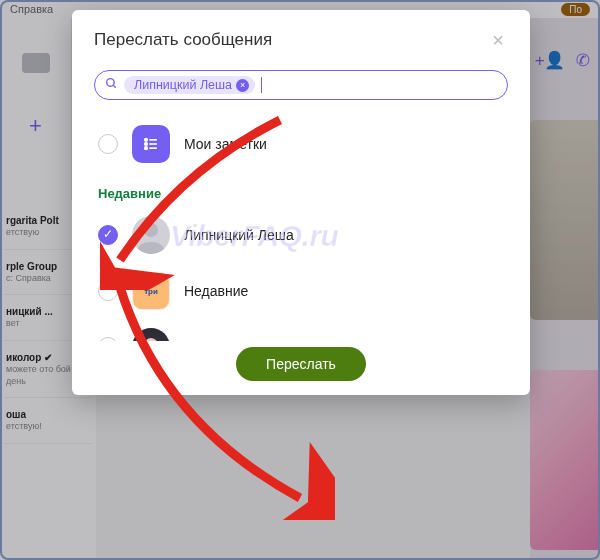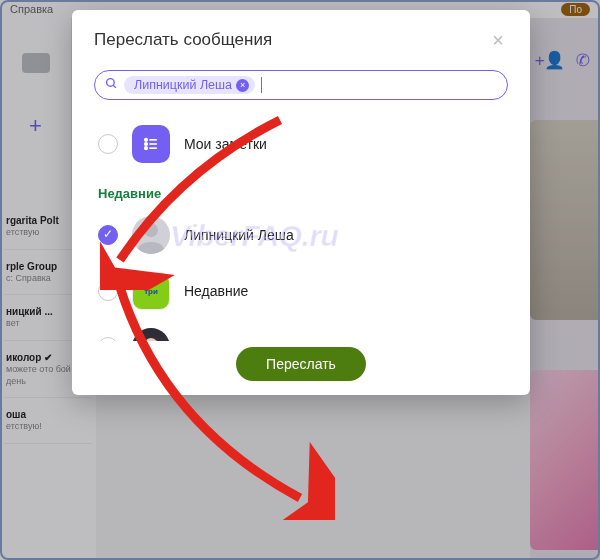--- a/index.html
+++ b/index.html
@@ -239,21 +239,21 @@
     }
     .avatar.notes svg { width: 20px; height: 20px; }
     .avatar.round {
       border-radius: 50%;
       background: #d0d0d6;
       overflow: hidden;
     }
     .avatar.photo1 { background: linear-gradient(#2a2a35,#4a3842); border-radius:50%; position:relative; }
     .avatar.photo1::after { content:""; position:absolute; left:11px; top:10px; width:16px; height:18px; background:#e8cfc0; border-radius:50% 50% 45% 45%; }
     .avatar.photo2 { background: linear-gradient(#e8ded4,#d4c8b8); border-radius:50%; }
-    .avatar.tricolor { background:#84cc16; border:1px solid #eee; border-radius:10px; font-size:8px; display:flex; align-items:center; justify-content:center; color:#1a4b9e; font-weight:bold; }
+    .avatar.tricolor { background:#fdba74; border:1px solid #eee; border-radius:10px; font-size:8px; display:flex; align-items:center; justify-content:center; color:#1a4b9e; font-weight:bold; }
     .contact-name {
       font-size: 14px;
       color: #222;
     }
     .section-label {
       font-size: 13px;
       font-weight: 600;
       color: #15803d;
       padding: 14px 4px 6px;
     }

